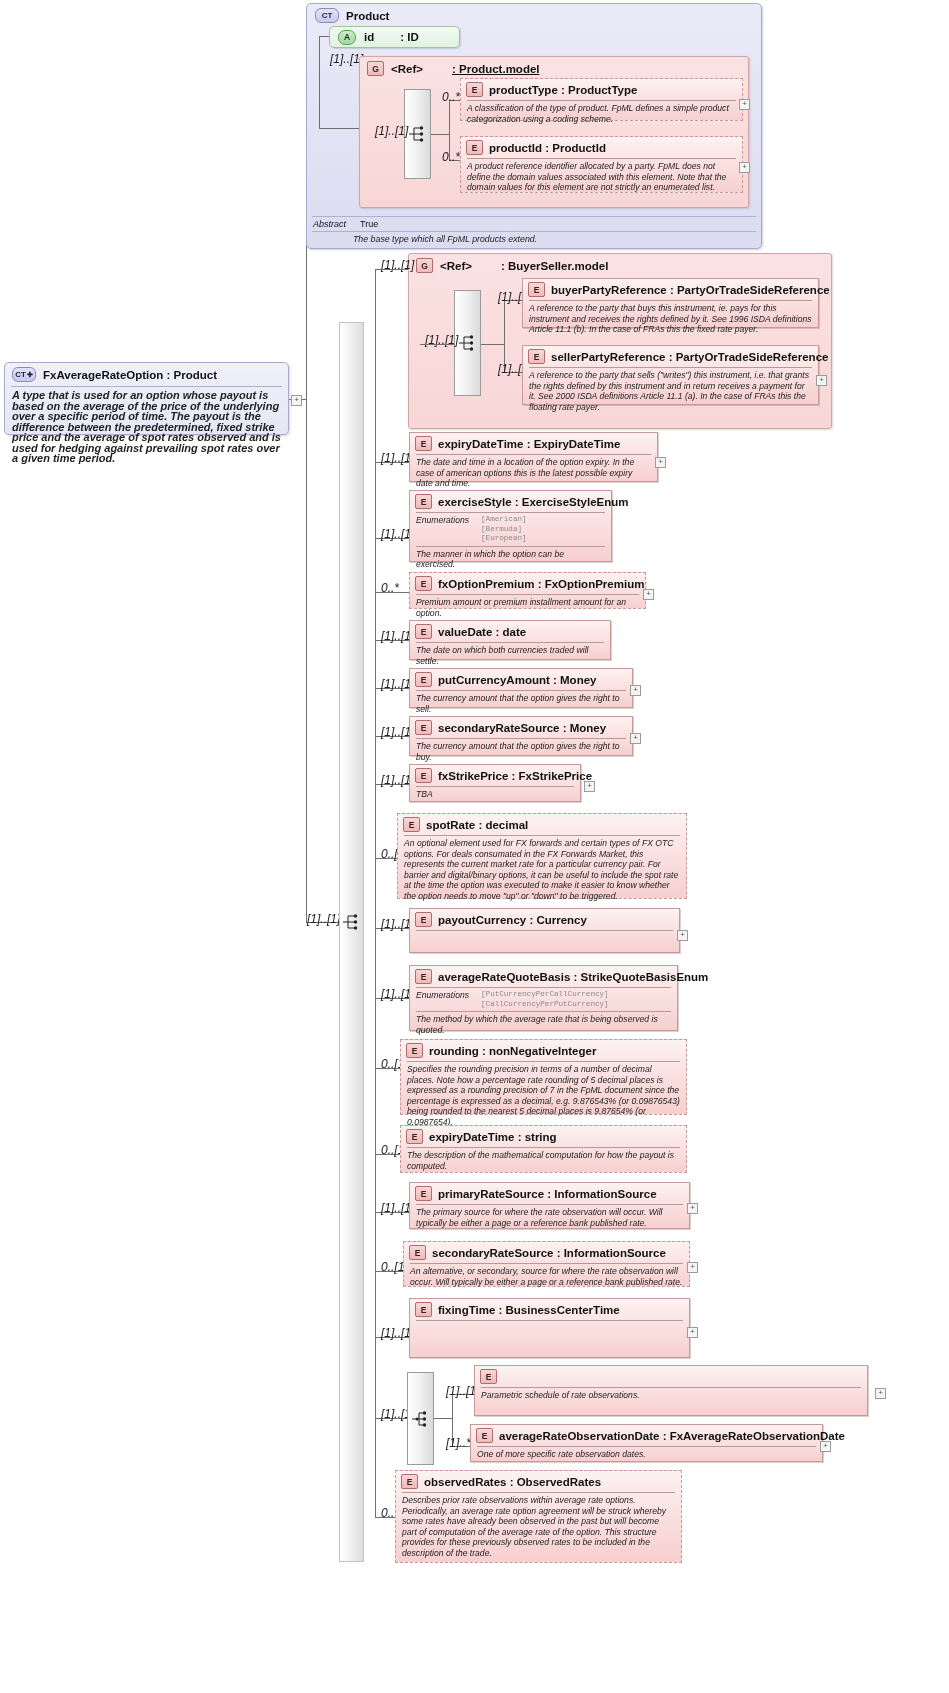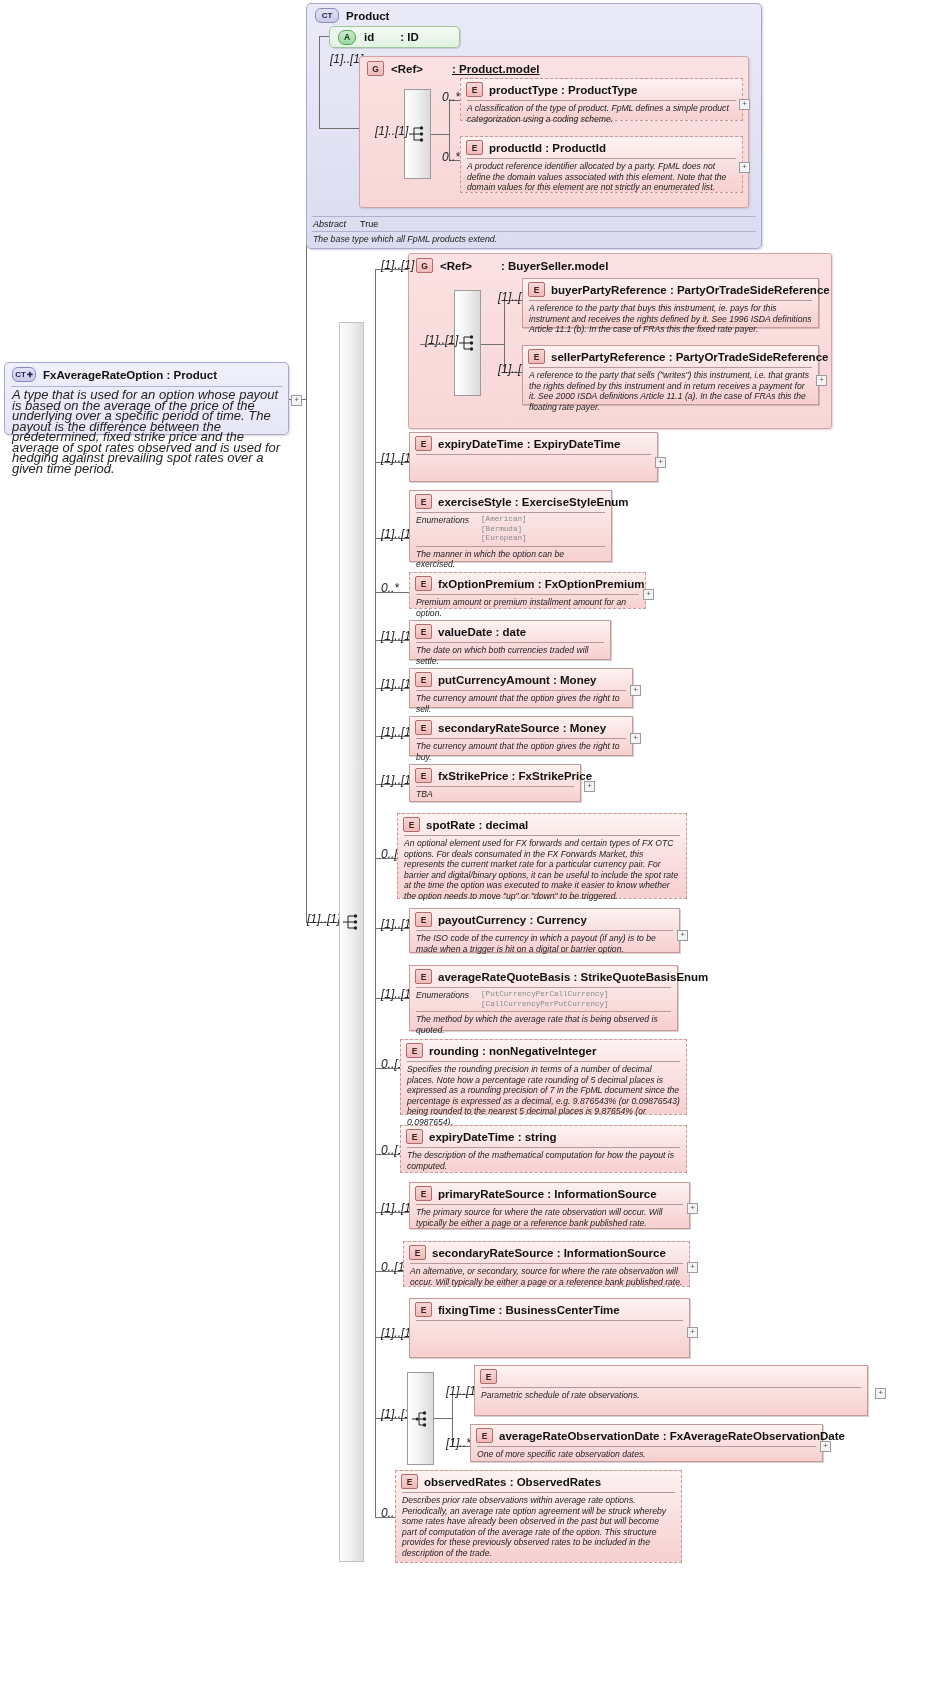--- a/index.html
+++ b/index.html
@@ -78,27 +78,27 @@
   }
 
   
   .rootbox{
     position:absolute;box-sizing:border-box;border:1px solid #a9a9cf;border-radius:5px;
     background:linear-gradient(to bottom,#f0f0fb,#e6e6f6);
     box-shadow:1px 1px 2px rgba(120,120,160,.3);
   }
   .rootbox .rhdr{display:flex;align-items:center;gap:7px;padding:4px 7px;font-size:11.5px;font-weight:bold;color:#111;}
   .rootbox .rrule{height:1px;background:#b0b0d0;margin:0 6px;}
-  .rootbox .rdesc{font-size:13px;font-style:italic;color:#222;padding:3px 7px;line-height:10.5px;}
+  .rootbox .rdesc{font-size:11px;font-style:italic;color:#222;padding:3px 7px;line-height:10.5px;font-weight:bold;}
 
   
   .absrow{position:absolute;display:flex;gap:14px;font-size:9px;color:#111;}
   .absrow .k{font-style:italic;}
   .absrow .v{font-weight:normal;}
-  .ctdesc{position:absolute;font-size:8.8px;font-style:italic;color:#222;}
+  .ctdesc{position:absolute;font-size:8.8px;font-style:italic;color:#222;margin-left:40px;}
   .ctrule{position:absolute;height:1px;background:#b0b0d0;}
 
   
   .comp{
     position:absolute;box-sizing:border-box;
     border:1px solid #9b9b9b;
     background:linear-gradient(to right,#ffffff 0%,#f2f2f2 45%,#dadada 100%);
   }
   .comp svg{position:absolute;left:50%;top:50%;transform:translate(-50%,-50%);}
 
@@ -278,20 +278,21 @@
 <div class="ln lnv" style="left:375px;top:269px;height:1248px;"></div>
 
 <div class="ln lnh" style="left:375px;top:462px;width:34px;"></div>
 <div class="card" style="left:381px;top:451px;">[1]..[1]</div>
 <div class="node" style="left:409px;top:432px;width:249px;height:50px;">
   <div class="hdr">
     <span class="chip">E</span>
     <span>expiryDateTime : ExpiryDateTime</span>
   </div>
   <div class="rule"></div>
+  <div class="desc">The date and time in a location of the option expiry. In the case of american options this is the latest possible expiry date and time.</div>
 </div>
 <div class="plus" style="left:655px;top:457px;">+</div>
 
 <div class="ln lnh" style="left:375px;top:538px;width:34px;"></div>
 <div class="card" style="left:381px;top:527px;">[1]..[1]</div>
 <div class="node" style="left:409px;top:490px;width:203px;height:72px;">
   <div class="hdr">
     <span class="chip">E</span>
     <span>exerciseStyle : ExerciseStyleEnum</span>
   </div>
@@ -379,21 +380,20 @@
 </div>
 
 <div class="ln lnh" style="left:375px;top:928px;width:34px;"></div>
 <div class="card" style="left:381px;top:917px;">[1]..[1]</div>
 <div class="node" style="left:409px;top:908px;width:271px;height:45px;">
   <div class="hdr">
     <span class="chip">E</span>
     <span>payoutCurrency : Currency</span>
   </div>
   <div class="rule"></div>
-  <div class="desc">The ISO code of the currency in which a payout (if any) is to be made when a trigger is hit on a digital or barrier option.</div>
 </div>
 <div class="plus" style="left:677px;top:930px;">+</div>
 
 <div class="ln lnh" style="left:375px;top:998px;width:34px;"></div>
 <div class="card" style="left:381px;top:987px;">[1]..[1]</div>
 <div class="node" style="left:409px;top:965px;width:269px;height:66px;">
   <div class="hdr">
     <span class="chip">E</span>
     <span>averageRateQuoteBasis : StrikeQuoteBasisEnum</span>
   </div>

